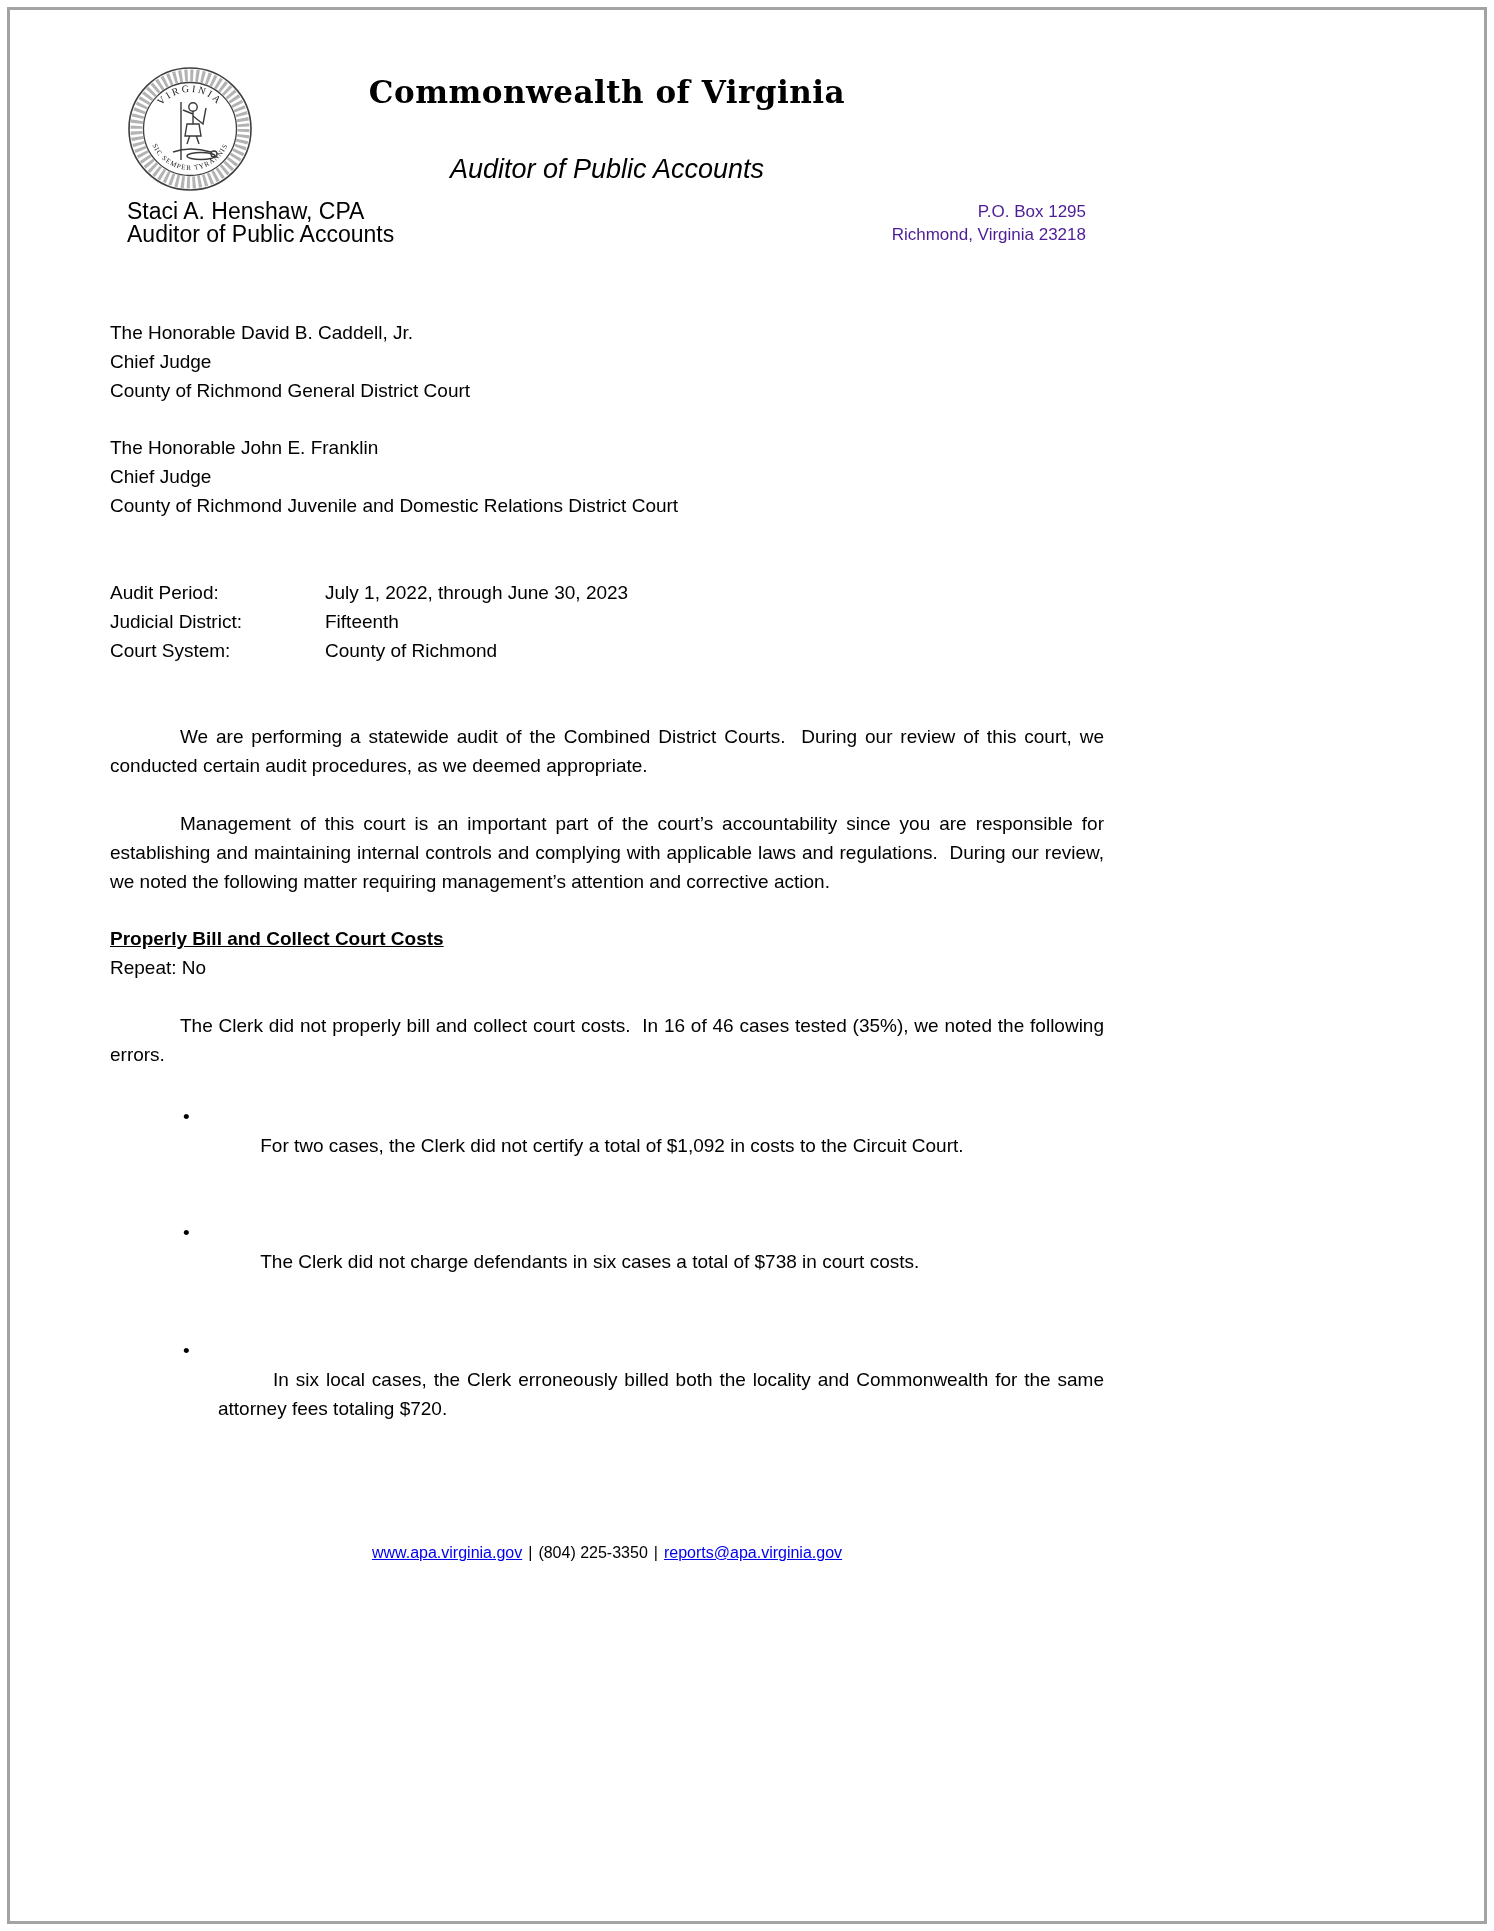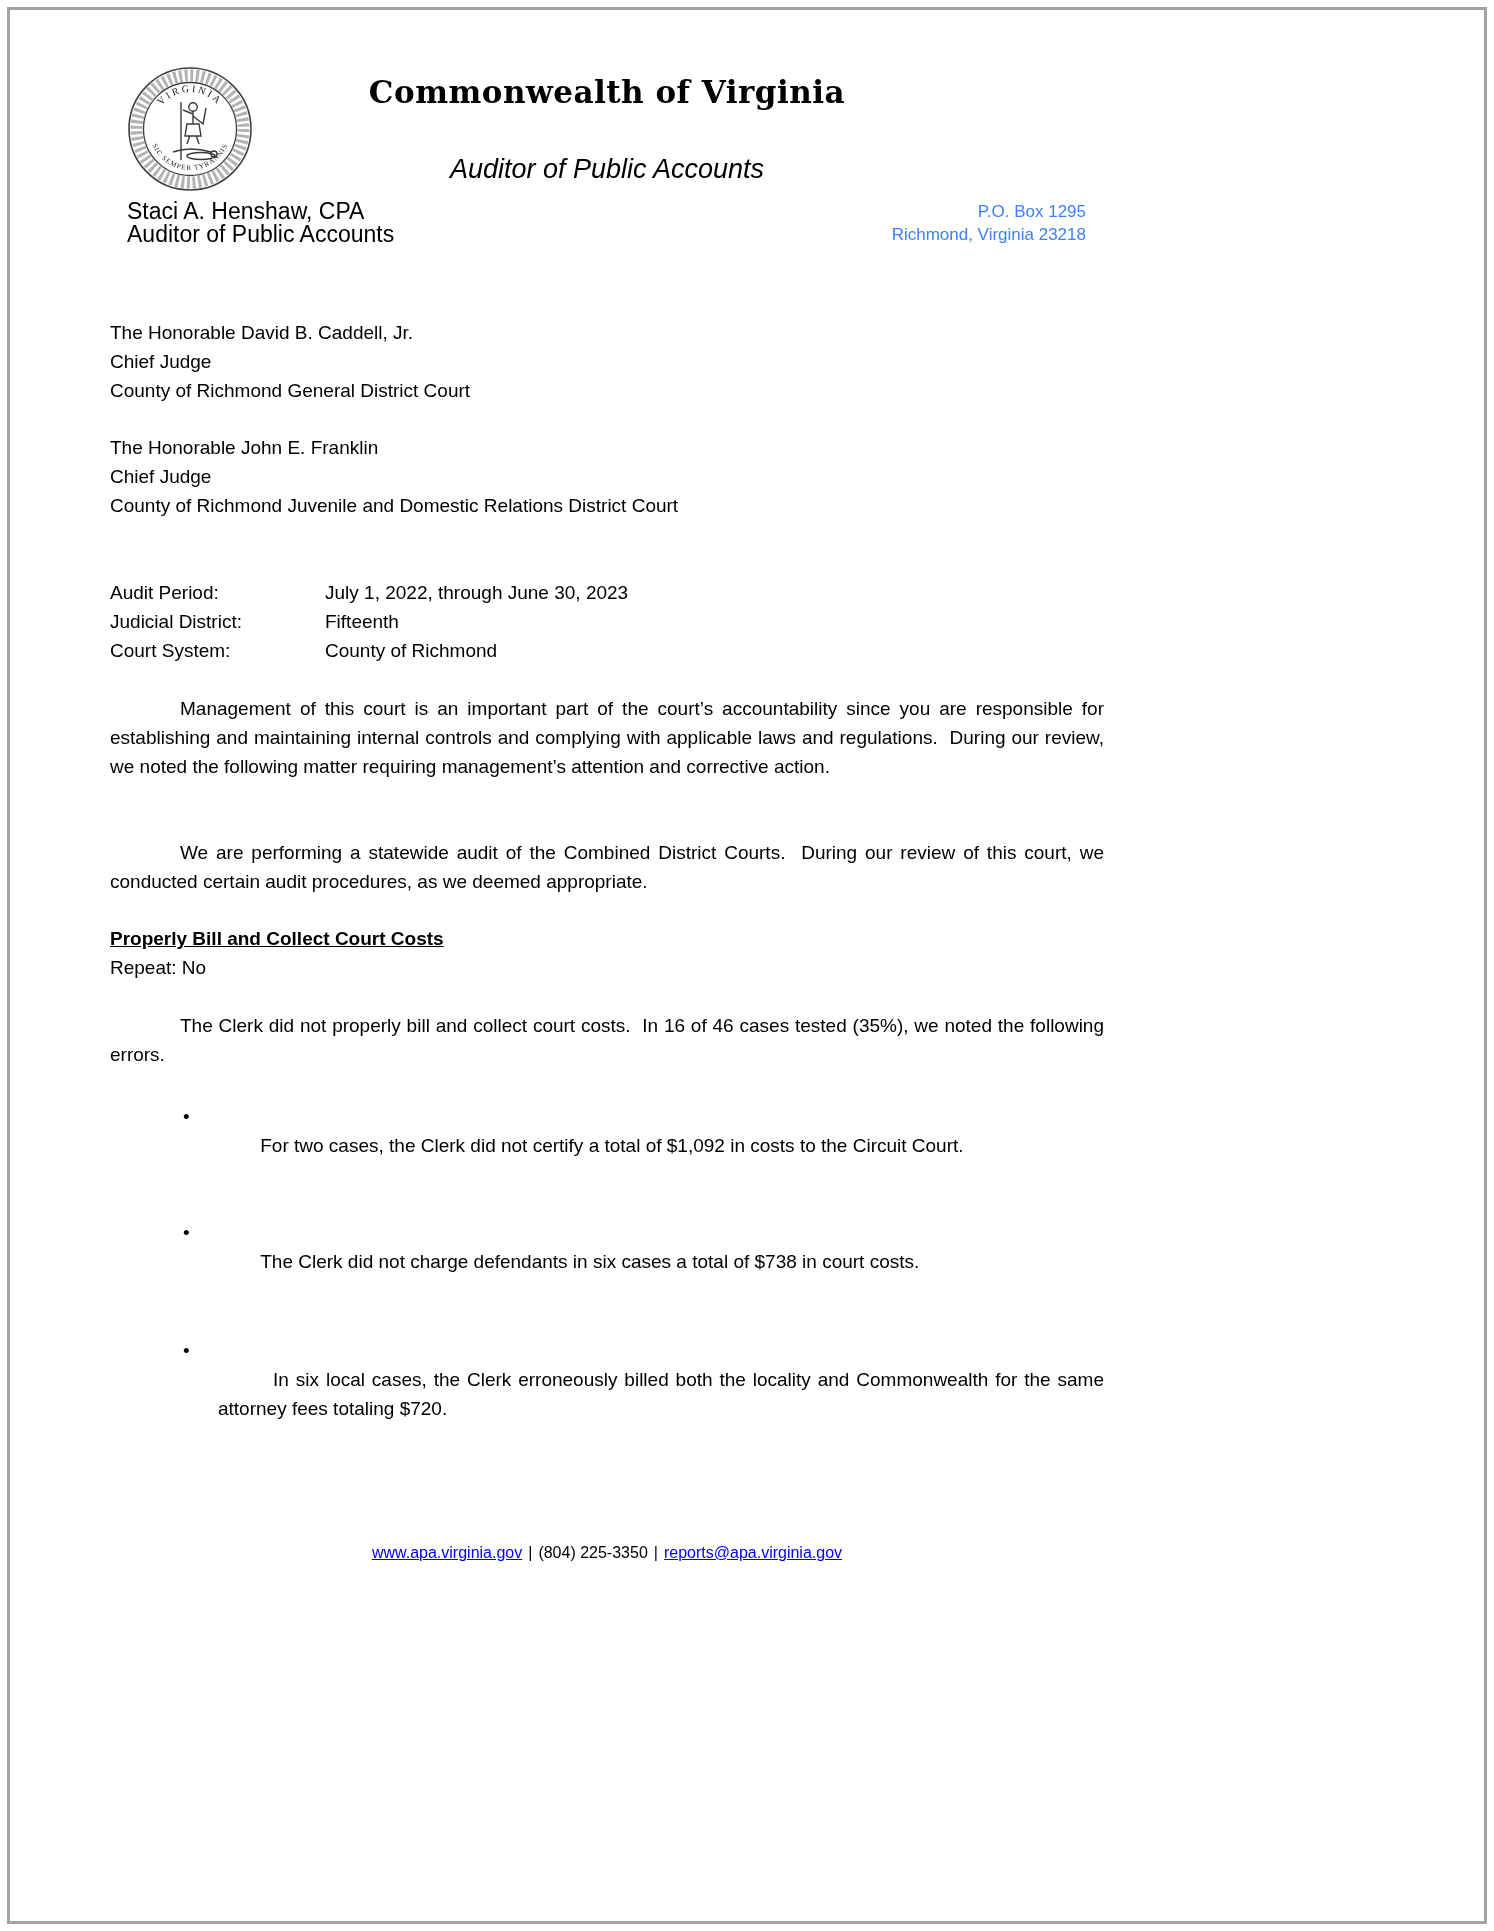--- a/index.html
+++ b/index.html
@@ -21,21 +21,21 @@
   }
   .division {
     position:absolute; left:110px; top:154px; width:994px; text-align:center;
     font-style:italic; font-size:27px; color:#000;
   }
   .official-block {
     position:absolute; left:127px; top:200px; font-size:23px; line-height:23px; color:#000;
   }
   .addr-block {
     position:absolute; left:110px; top:200px; width:976px; text-align:right;
-    font-size:17px; line-height:23px; color:#3b82f6;
+    font-size:17px; line-height:23px; color:#4c1d95;
   }
   
   .content { margin-left:110px; width:994px; font-size:19px; line-height:29px; color:#000; }
   .date-line { margin-top:73px; padding-left:480px; white-space:pre; }
   .recipient { white-space:pre-line; }
   .recipient-1 { margin-top:53px; }
   .recipient-2 { margin-top:28px; }
   .audit-info { margin-top:58px; }
   .info-label { display:inline-block; width:215px; }
   .para { text-align:justify; text-indent:70px; white-space:pre-wrap; }
@@ -117,23 +117,23 @@
         <span class="info-label">Audit Period:</span><span>July 1, 2022, through June 30, 2023</span>
       </div>
       <div class="info-row">
         <span class="info-label">Judicial District:</span><span>Fifteenth</span>
       </div>
       <div class="info-row">
         <span class="info-label">Court System:</span><span>County of Richmond</span>
       </div>
     </div>
 
+    <div class="para para-1">We are performing a statewide audit of the Combined District Courts.  During our review of this court, we conducted certain audit procedures, as we deemed appropriate.</div>
+
     <div class="para para-2">Management of this court is an important part of the court’s accountability since you are responsible for establishing and maintaining internal controls and complying with applicable laws and regulations.  During our review, we noted the following matter requiring management’s attention and corrective action.</div>
-
-    <div class="para para-1">We are performing a statewide audit of the Combined District Courts.  During our review of this court, we conducted certain audit procedures, as we deemed appropriate.</div>
 
     <div class="finding-heading"><span>Properly Bill and Collect Court Costs</span></div>
     <div class="repeat-line">Repeat: No</div>
 
     <div class="para para-3">The Clerk did not properly bill and collect court costs.  In 16 of 46 cases tested (35%), we noted the following errors.</div>
 
     <div class="bullets">
       <div class="bullet-item">
         <span class="bullet-marker">•</span><span>For two cases, the Clerk did not certify a total of $1,092 in costs to the Circuit Court.</span>
       </div>

